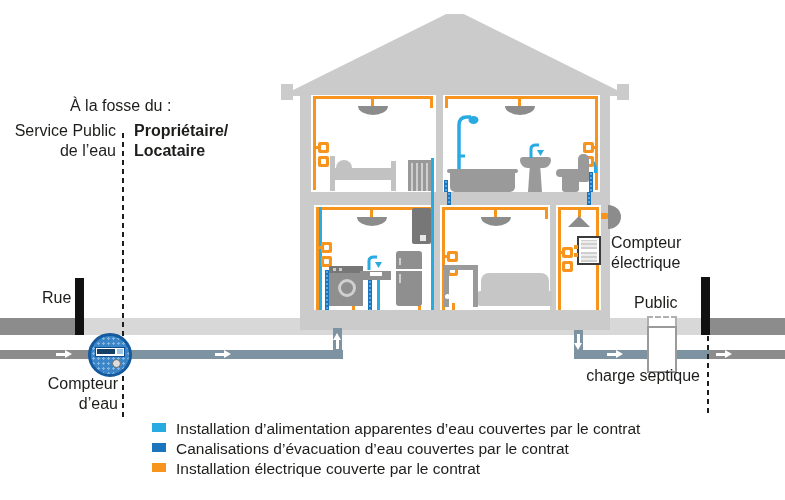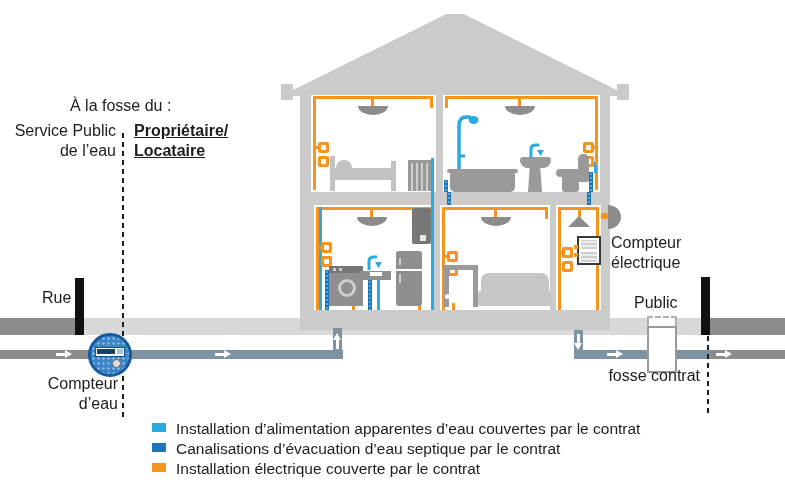--- a/index.html
+++ b/index.html
@@ -13,21 +13,21 @@
   .c-pipe{background:#7e93a2;}
   .c-dark{background:#8c8c8c;}
   .c-house{background:#cbcbcb;}
   .c-fix{background:#9a9a9a;}
   .room{position:absolute;background:#fff;z-index:3;}
   .z2{z-index:2}.z4{z-index:4}.z5{z-index:5}.z6{z-index:6}.z7{z-index:7}.z9{z-index:9}.z10{z-index:10}
   
   .dash{position:absolute;width:2px;background-image:repeating-linear-gradient(180deg,#1d1d1b 0 5px,transparent 5px 9px);z-index:8;}
   
   .lbl{position:absolute;font-size:16px;line-height:20px;white-space:nowrap;z-index:10;}
-  .lbl.b{font-weight:bold;text-decoration:underline;}
+  .lbl.b{font-weight:bold;}
   .tr{text-align:right;}
   
   .swpair{position:absolute;z-index:5;}
   .sw{position:relative;width:11px;height:11px;background:#f7941e;border-radius:2px;margin-bottom:3px;}
   .sw::after{content:"";position:absolute;left:3px;top:3px;right:3px;bottom:3px;background:#fff;border-radius:1px;}
   .swpair::before{content:"";position:absolute;left:-4px;top:4px;width:4px;height:3px;background:#f7941e;}
   .swpair.rt::before{left:auto;right:-4px;}
   
   .lamp{position:absolute;z-index:5;}
   .lamp .stem{position:absolute;left:13px;top:0;width:3px;height:8px;background:#f7941e;}
@@ -262,29 +262,29 @@
   <div class="lbl tr" style="left:20px;top:374px;width:98px;">
     <div>Compteur</div>
     <div>d’eau</div>
   </div>
   <div class="lbl" style="left:611px;top:233px;">
     <div>Compteur</div>
     <div>électrique</div>
   </div>
   <div class="lbl" style="left:634px;top:293px;">Public</div>
   <div class="lbl tr" style="left:520px;top:366px;width:180px;">
-    <div>fosse contrat</div>
+    <div>charge septique</div>
   </div>
 
   <div class="leg-row" style="top:419px;">
     <span class="leg-sw" style="background: rgb(41, 171, 226);"></span>
     <span class="leg-tx">Installation d’alimentation apparentes d’eau couvertes par le contrat</span>
   </div>
   <div class="leg-row" style="top:439px;">
     <span class="leg-sw dotted" style="background: rgb(27, 117, 188);"></span>
-    <span class="leg-tx">Canalisations d’évacuation d’eau septique par le contrat</span>
+    <span class="leg-tx">Canalisations d’évacuation d’eau couvertes par le contrat</span>
   </div>
   <div class="leg-row" style="top:459px;">
     <span class="leg-sw" style="background: rgb(247, 148, 30);"></span>
     <span class="leg-tx">Installation électrique couverte par le contrat</span>
   </div>
 
 </div>
 
 </body></html>

